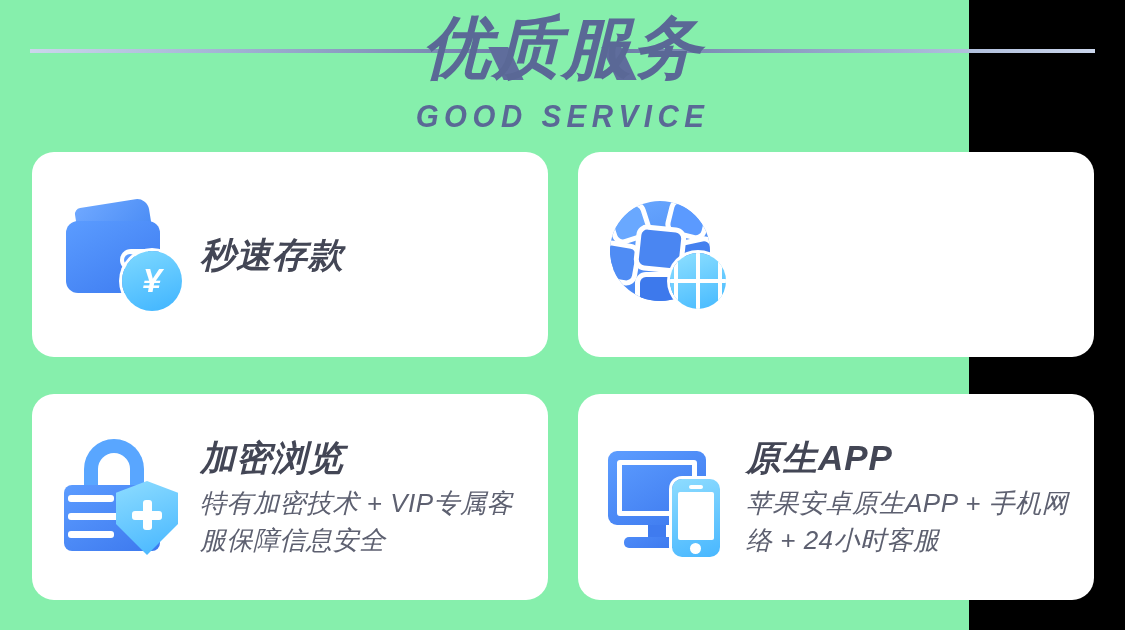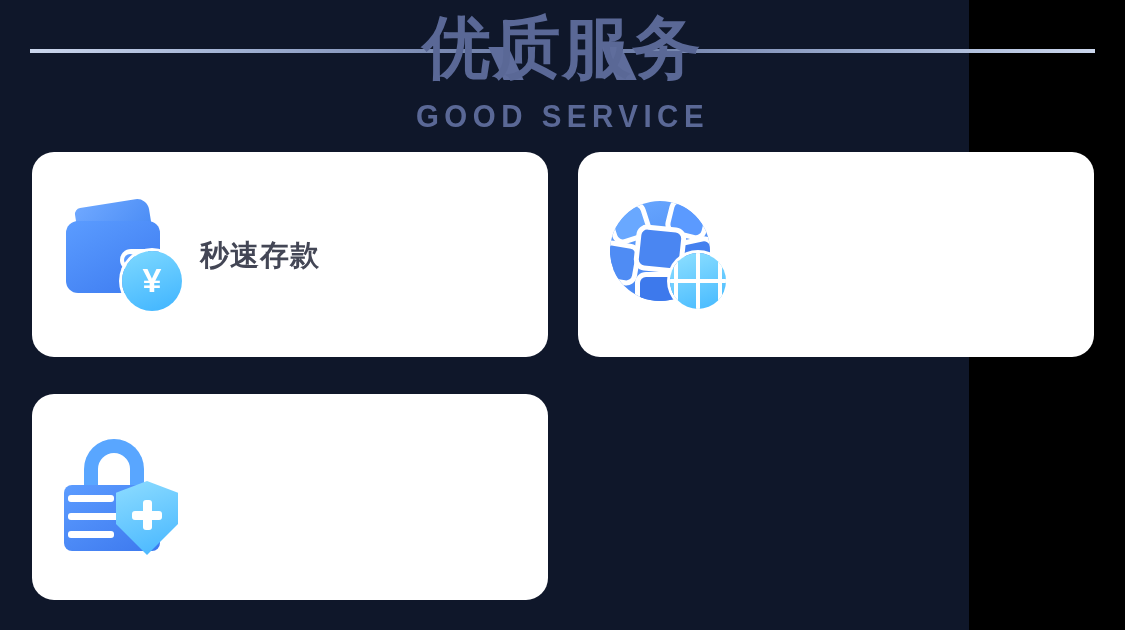--- a/index.html
+++ b/index.html
@@ -2,21 +2,21 @@
 <html><head>
 <meta charset="utf-8">
 <style>
   * { margin:0; padding:0; box-sizing:border-box; }
   html, body {
     width:1125px; height:630px;
     background:#000;
     font-family:"Liberation Sans","DejaVu Sans",sans-serif;
     overflow:hidden;
   }
-  #page { position:relative; width:969px; height:630px; background:#0f172a; }
+  #page { position:relative; width:969px; height:630px; background:#86efac;font-style:italic; }
 
   
   .header {
     position:absolute; left:0; top:0; width:1125px; height:145px;
   }
   .deco-row {
     position:absolute; left:0; top:0; width:1125px; height:100px;
     display:flex; align-items:center; justify-content:center;
   }
   .rule-left, .rule-right {
@@ -66,21 +66,21 @@
     overflow:hidden;
   }
   .icon-wrap {
     position:relative;
     width:128px; height:128px;
     flex:0 0 128px;
     margin-right:14px;
   }
   .txt { flex:1 1 auto; min-width:0; }
   .card-title {
-    font-size:29px; line-height:46px; font-weight:bold;
+    font-size:35px; line-height:46px; font-weight:bold;
     color:#434655; letter-spacing:1px;
     white-space:nowrap;
   }
   .card-desc {
     margin-top:4px;
     font-size:26px; line-height:37px; font-weight:normal;
     color:#5d6070; letter-spacing:.5px;
   }
 
   
@@ -292,17 +292,38 @@
       <div class="icon-wrap">
         <div class="l-shackle"></div>
         <div class="l-body"></div>
         <div class="l-slot s1"></div>
         <div class="l-slot s2"></div>
         <div class="l-slot s3"></div>
         <div class="l-shield">
           <div class="l-cross"></div>
         </div>
       </div>
-    </div>
-
+      <div class="txt">
+        <div class="card-title">加密浏览</div>
+        <div class="card-desc">特有加密技术 + VIP专属客服保障信息安全</div>
+      </div>
+    </div>
+
+    <div class="card">
+      <div class="icon-wrap">
+        <div class="d-monitor"></div>
+        <div class="d-screen"></div>
+        <div class="d-neck"></div>
+        <div class="d-base"></div>
+        <div class="d-phone">
+          <div class="d-phone-top"></div>
+          <div class="d-phone-scr"></div>
+          <div class="d-phone-btn"></div>
+        </div>
+      </div>
+      <div class="txt">
+        <div class="card-title">原生APP</div>
+        <div class="card-desc">苹果安卓原生APP + 手机网络 + 24小时客服</div>
+      </div>
+    </div>
 
   </div>
 </div>
 
 </body></html>

